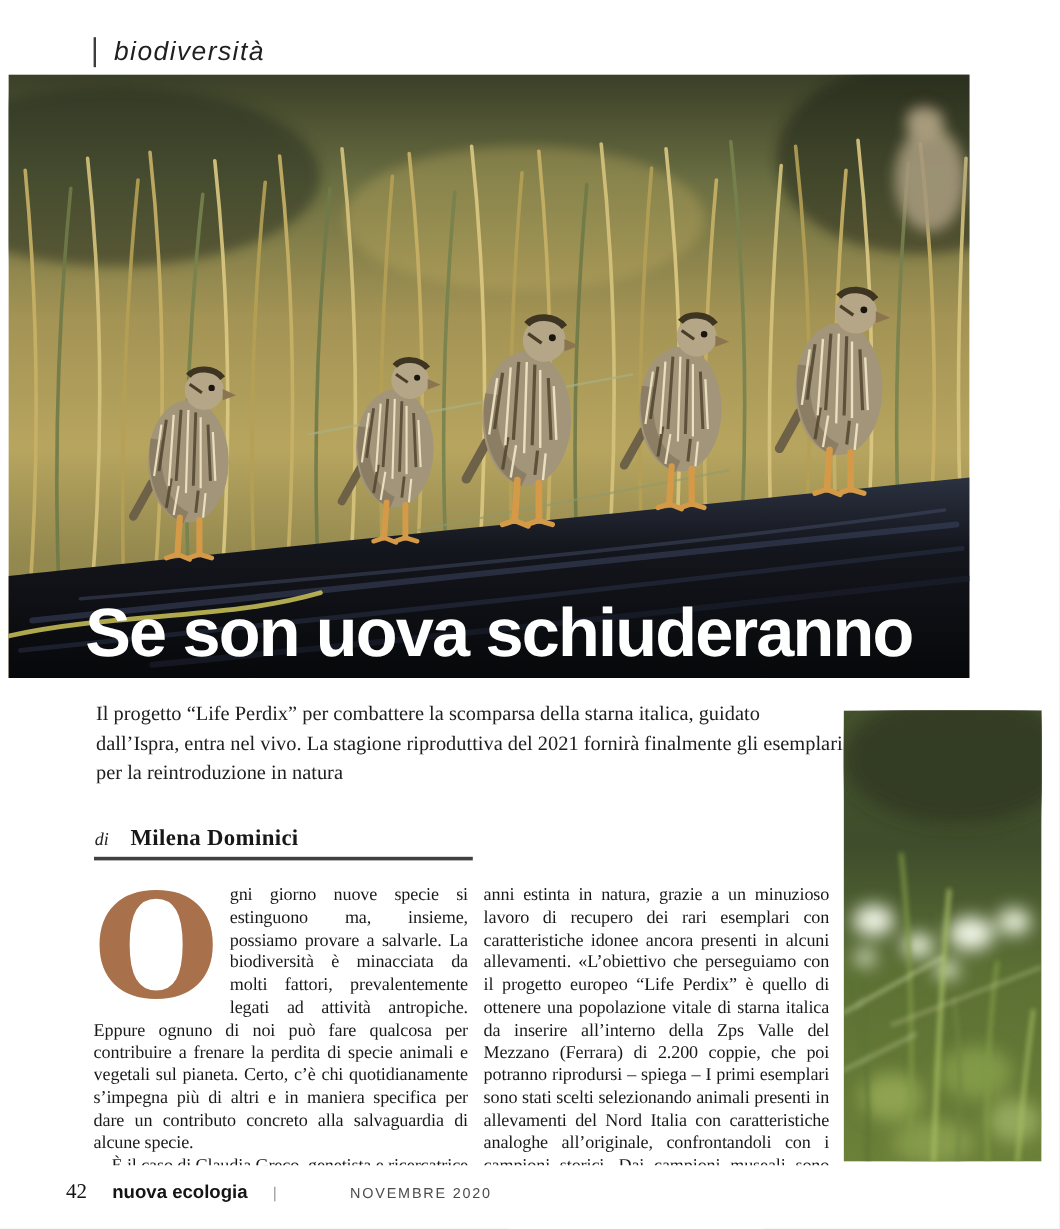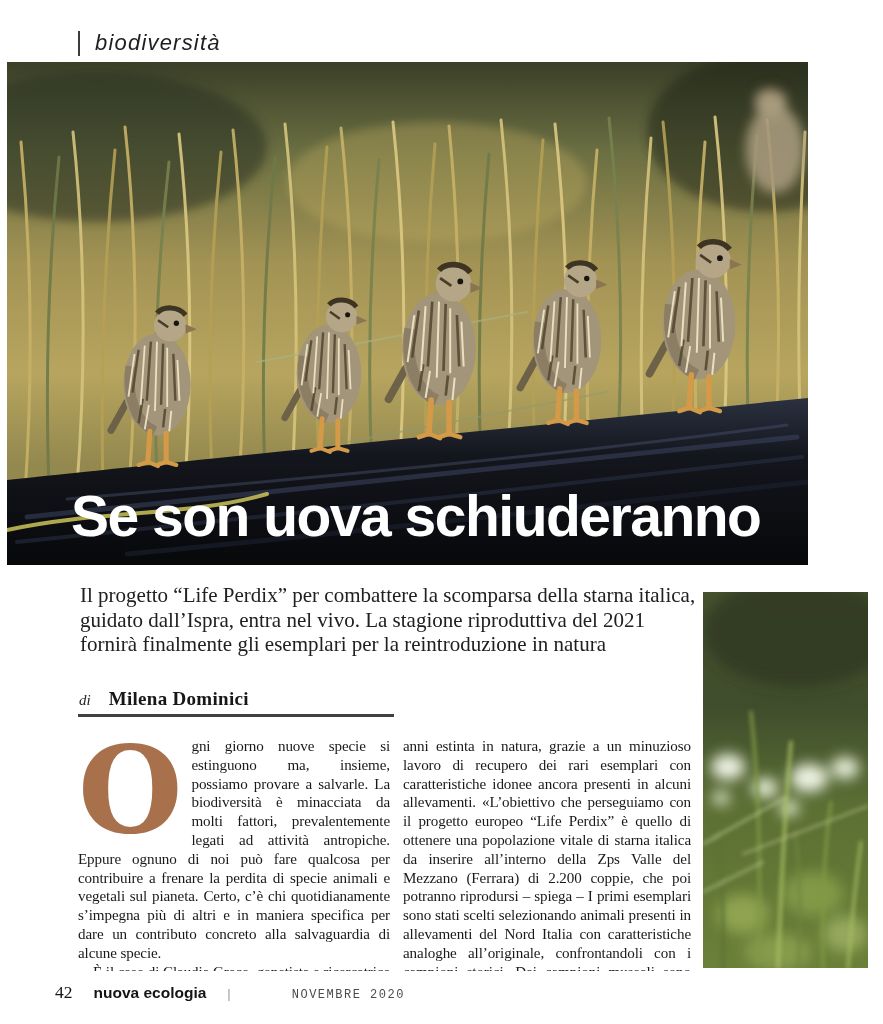--- a/index.html
+++ b/index.html
@@ -17,29 +17,29 @@
   }
   .kicker-divider { width:2px; height:25px; background:#3c3c3c; }
   .kicker-topic {
     font-family:Liberation Sans, sans-serif; font-style:italic;
     font-size:22px; color:#1f1f1f; letter-spacing:1.2px;
   }
   
   .hero { position:absolute; left:7px; top:62px; width:801px; height:503px; }
   .hero svg { position:absolute; inset:0; width:100%; height:100%; display:block; }
   .headline {
-    position:absolute; left:64px; bottom:16px;
+    position:absolute; left:64px; bottom:4px;
     font-family:"Liberation Sans", sans-serif; font-weight:700;
     font-size:57px; letter-spacing:-1.5px; color:var(--headline,#ffffff);
     white-space:nowrap;
   }
   
   .standfirst {
     position:absolute; left:80px; top:583px; width:624px;
-    font-size:21px; line-height:24.6px; color:#202020;
+    font-size:17px; line-height:24.6px; color:#202020;
   }
   
   .side-photo { position:absolute; left:703px; top:592px; width:165px; height:376px; }
   .side-photo svg { width:100%; height:100%; display:block; }
   
   .byline { position:absolute; left:79px; top:688px; }
   .byline-prefix { font-style:italic; font-size:15px; color:#242424; margin-right:14px; }
   .byline-author { font-weight:700; font-size:19px; color:#171717; letter-spacing:.3px; }
   .byline-rule { position:absolute; left:78px; top:714px; width:316px; height:3px; background:#404040; }
   
@@ -57,21 +57,21 @@
     float:left; font-family:"DejaVu Serif", serif; font-weight:700;
     font-size:120px; line-height:97px; color:var(--dropcap,#a9714b);
     margin:4px 9px 0 0;
   }
   .para2 { text-indent:15px; }
   
   .footer { position:absolute; left:55px; top:982px; display:flex; align-items:baseline; gap:21px; }
   .footer-page  { font-size:17.5px; color:#141414; }
   .footer-mag   { font-family:"Liberation Sans", sans-serif; font-weight:700; font-size:15.5px; color:#141414; }
   .footer-div   { font-family:"Liberation Sans", sans-serif; font-size:13px; color:#9a9a9a; }
-  .footer-issue { font-family:Liberation Mono, monospace; font-size:12px; letter-spacing:1.5px; color:#4c4c4c;padding-left:40px; }
+  .footer-issue { font-family:Liberation Sans, sans-serif; font-size:12px; letter-spacing:1.5px; color:#4c4c4c;padding-left:40px; }
 </style>
 </head>
 <body>
 
 <div class="page">
 
   <header class="kicker">
     <span class="kicker-divider"></span>
     <span class="kicker-topic">biodiversità</span>
   </header>

